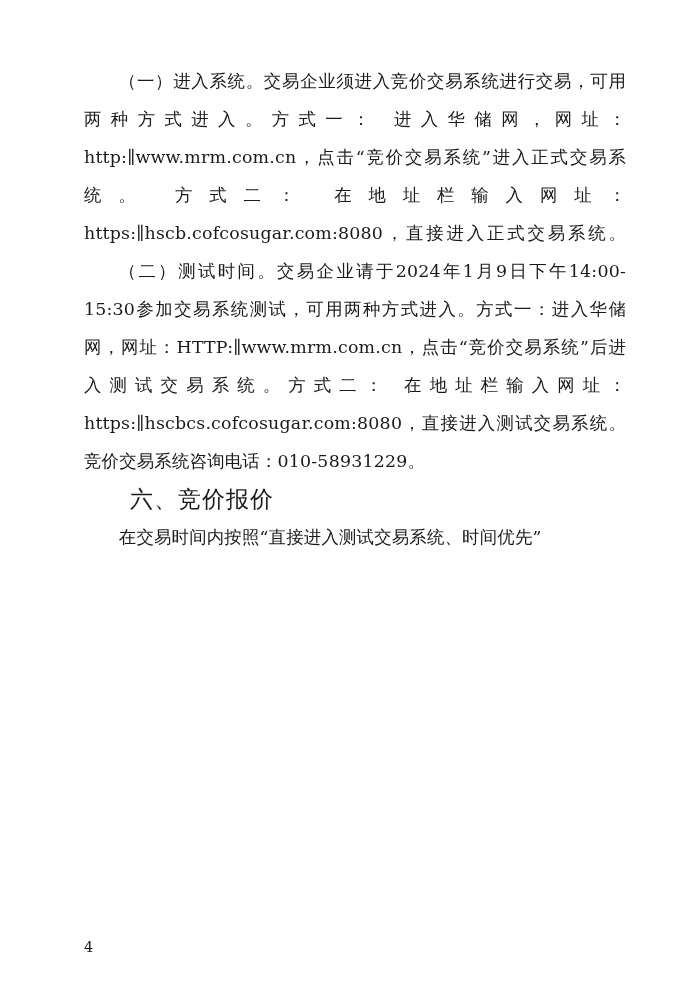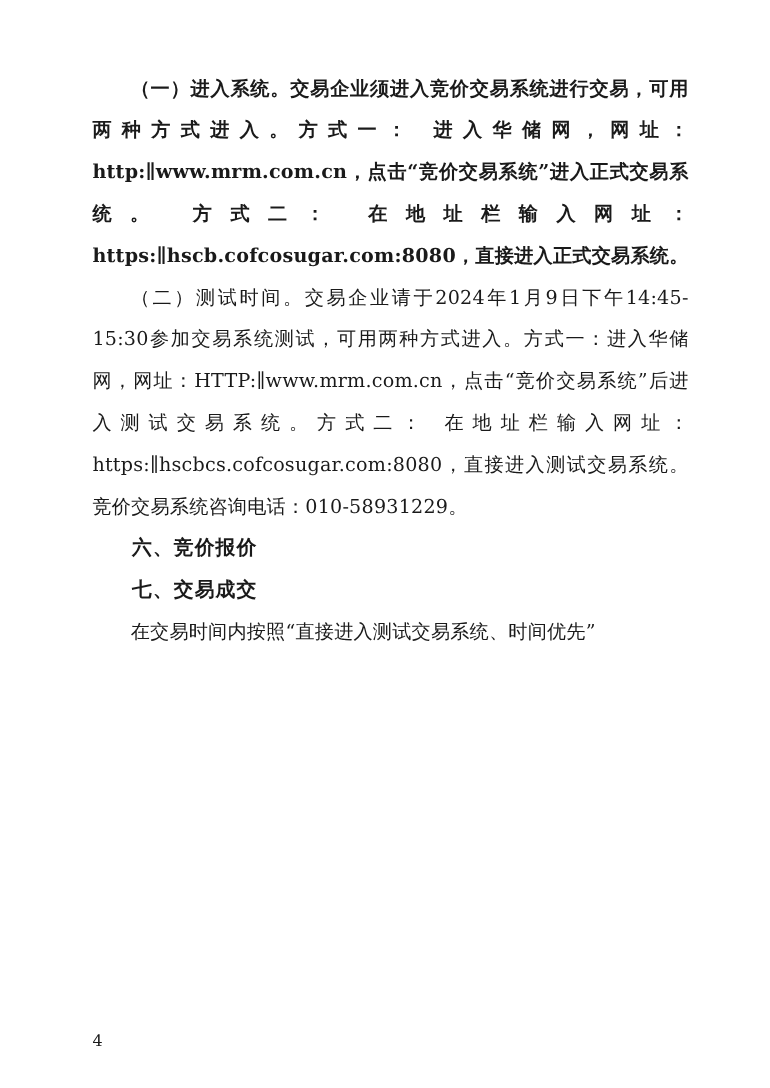--- a/index.html
+++ b/index.html
@@ -29,26 +29,25 @@
     letter-spacing: 0.2px;
   }
   .para {
     margin: 0;
     text-indent: 2em;
     text-align: justify;
     text-justify: inter-ideograph;
   }
   .para.spread {
     text-align-last: justify;
-    font-weight: bold;
   }
   .heading {
     margin: 0;
-    font-size: 18px;
-    font-weight: bold;
+    font-size: 23px;
+    font-weight: normal;
     text-indent: 2em;
     line-height: 38px;
     letter-spacing: 1px;
   }
   .page-number {
     position: absolute;
     left: 84px;
     bottom: 34px;
     font-size: 14.5px;
     font-family: "DejaVu Serif", "Liberation Serif", serif;
@@ -56,26 +55,25 @@
   }
 </style>
 </head>
 <body>
 
 <div class="page">
   <div class="doc-body">
 
     <p class="para spread">（一）进入系统。交易企业须进入竞价交易系统进行交易，可用两种方式进入。方式一： 进入华储网，网址： http:∥www.mrm.com.cn，点击“竞价交易系统”进入正式交易系统。 方式二： 在地址栏输入网址： https:∥hscb.cofcosugar.com:8080，直接进入正式交易系统。</p>
 
-    <p class="para">（二）测试时间。交易企业请于2024年1月9日下午14:45-15:30参加交易系统测试，可用两种方式进入。方式一：进入华储网，网址：HTTP:∥www.mrm.com.cn，点击“竞价交易系统”后进入测试交易系统。方式二： 在地址栏输入网址： https:∥hscbcs.cofcosugar.com:8080，直接进入测试交易系统。竞价交易系统咨询电话：010-58931229。</p>
+    <p class="para">（二）测试时间。交易企业请于2024年1月9日下午14:00-15:30参加交易系统测试，可用两种方式进入。方式一：进入华储网，网址：HTTP:∥www.mrm.com.cn，点击“竞价交易系统”后进入测试交易系统。方式二： 在地址栏输入网址： https:∥hscbcs.cofcosugar.com:8080，直接进入测试交易系统。竞价交易系统咨询电话：010-58931229。</p>
 
     <p class="heading">六、竞价报价</p>
 
 
 
-    <p class="heading">七、交易成交</p>
 
     <p class="para">在交易时间内按照“直接进入测试交易系统、时间优先”</p>
 
   </div>
 
   <div class="page-number">4</div>
 </div>
 
 </body></html>

